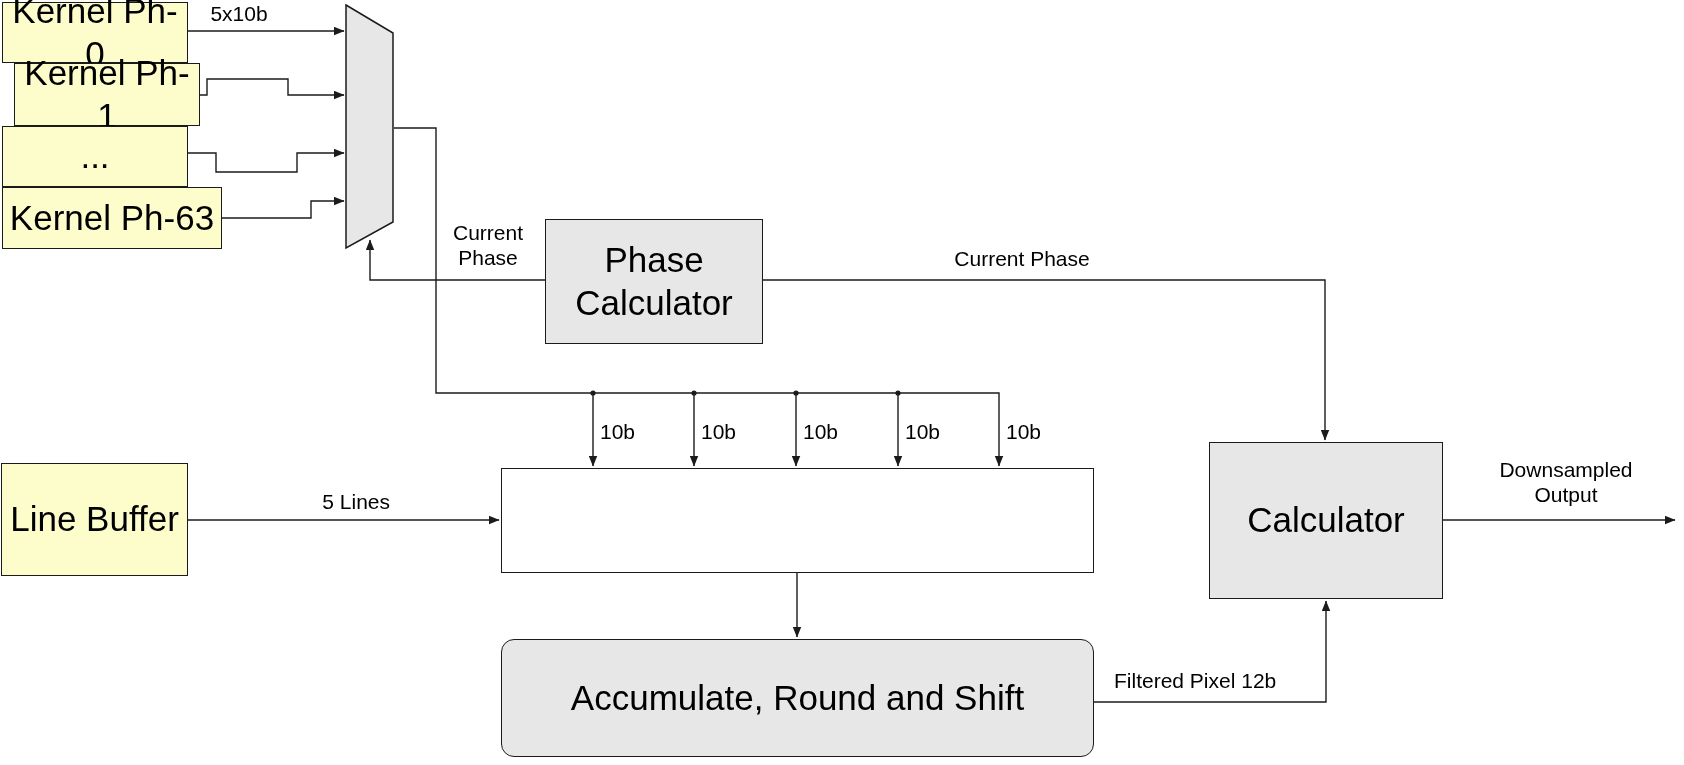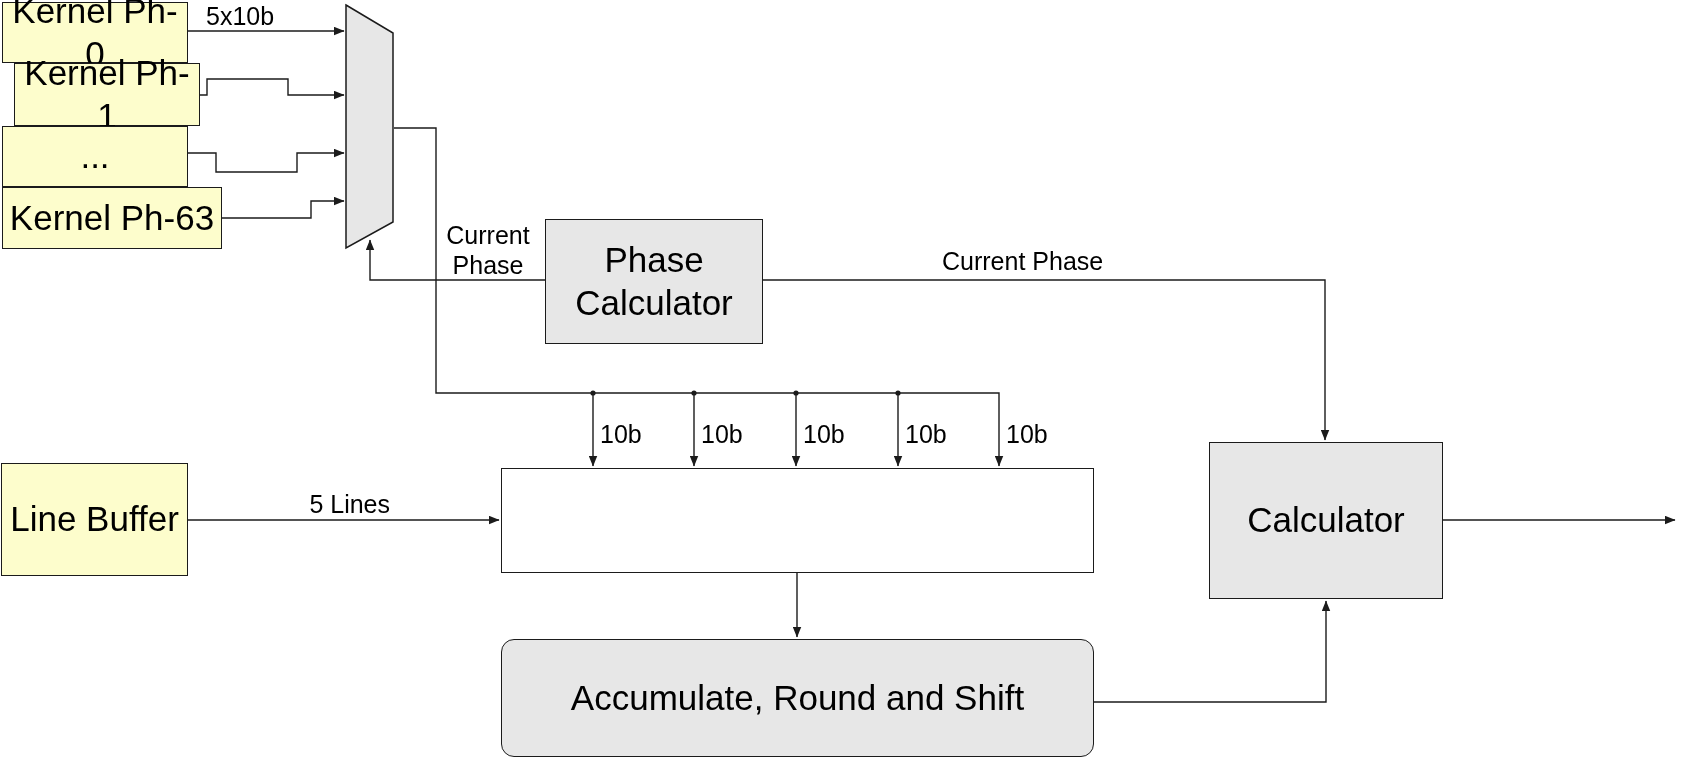--- a/index.html
+++ b/index.html
@@ -19,21 +19,21 @@
     display:flex;align-items:center;justify-content:center;
     text-align:center;
     font-size:35px;
     line-height:1.22;
   }
   .yellow{background:#FDFDCC;}
   .gray{background:#E7E7E7;}
   .white{background:#FFFFFF;}
   .lbl{
     position:absolute;
-    font-size:25px;
+    font-size:21px;
     line-height:1.2;
     white-space:nowrap;
   }
   .lbl.wrap{white-space:normal;text-align:center;}
   
   .k0{left:2px;top:2px;width:186px;height:61px;}
   .k1{left:14px;top:63px;width:186px;height:63px;}
   .k2{left:2px;top:126px;width:186px;height:61px;}
   .k3{left:2px;top:187px;width:220px;height:62px;}
   .linebuffer{left:1px;top:463px;width:187px;height:113px;}
@@ -128,14 +128,16 @@
 
   <div class="lbl l-5x10b">5x10b</div>
   <div class="lbl wrap l-curphase-left">Current Phase</div>
   <div class="lbl l-curphase-right">Current Phase</div>
   <div class="lbl l-10b-0">10b</div>
   <div class="lbl l-10b-1">10b</div>
   <div class="lbl l-10b-2">10b</div>
   <div class="lbl l-10b-3">10b</div>
   <div class="lbl l-10b-4">10b</div>
   <div class="lbl l-5lines">5 Lines</div>
+  <div class="lbl l-filtered">Filtered Pixel 12b</div>
+  <div class="lbl wrap l-downsampled">Downsampled Output</div>
 
 </div>
 
 </body></html>

